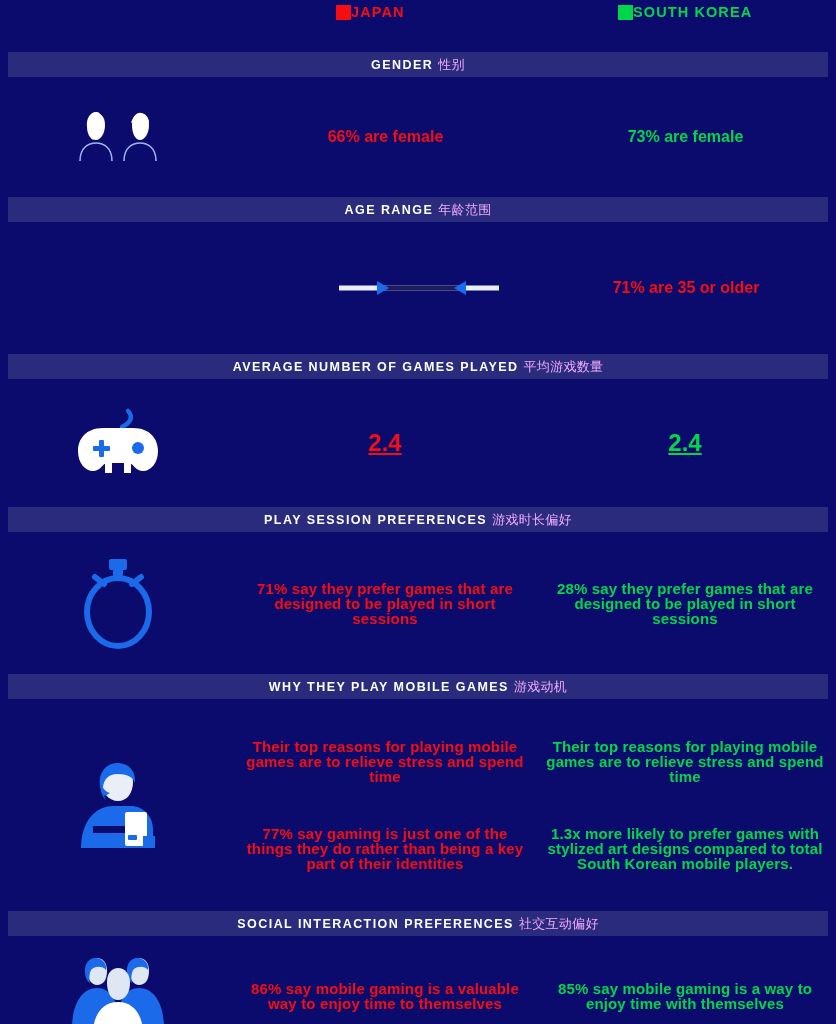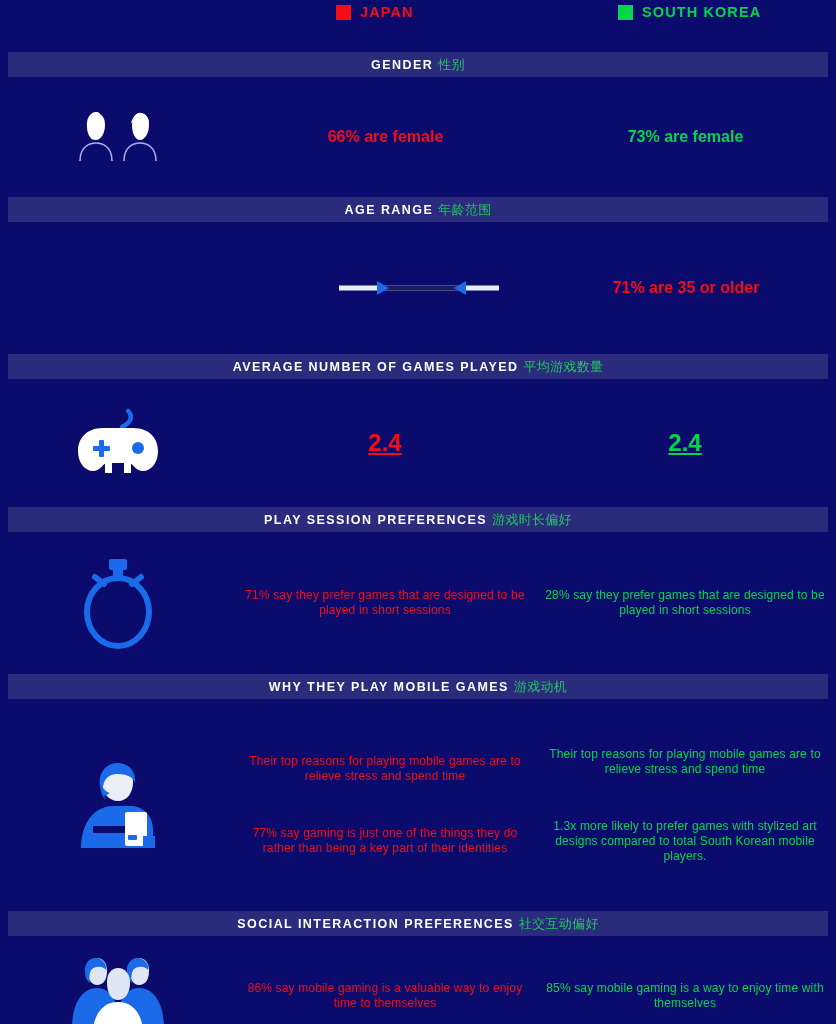--- a/index.html
+++ b/index.html
@@ -17,21 +17,20 @@
 
   
   .legend {
     position: relative;
     height: 52px;
   }
   .legend-item {
     position: absolute;
     display: flex;
     align-items: center;
-    gap: 9px;
     top: 4px;
   }
   .legend-item.japan { left: 336px; }
   .legend-item.korea { left: 618px; }
   .swatch {
     width: 15px;
     height: 15px;
     display: block;
   }
   .swatch.red   { background: #f40d12; }
@@ -54,21 +53,21 @@
     justify-content: center;
     gap: 5px;
   }
   .band-title {
     color: #ffffff;
     font-size: 12.5px;
     font-weight: bold;
     letter-spacing: 1.45px;
   }
   .band-sub {
-    color: #22c55e;
+    color: #f0abfc;
     font-size: 13px;
     letter-spacing: 0.3px;
   }
 
   
   .row {
     display: flex;
     align-items: center;
     position: relative;
   }
@@ -92,22 +91,22 @@
   .val-big {
     font-size: 24px;
     font-weight: bold;
     text-decoration: underline;
   }
   .val-mid {
     font-size: 16px;
     font-weight: bold;
   }
   .val-small {
-    font-size: 12px;
-    font-weight: normal;
+    font-size: 15px;
+    font-weight: bold;
     line-height: 15px;
     letter-spacing: 0.15px;
   }
   .val-small + .val-small { margin-top: 42px; }
 
   .h-gender   { height: 120px; justify-content: center; }
   .h-age      { height: 132px; justify-content: flex-end; }
   .h-games    { height: 128px; }
   .h-session  { height: 142px; }
   .h-why      { height: 212px; }

